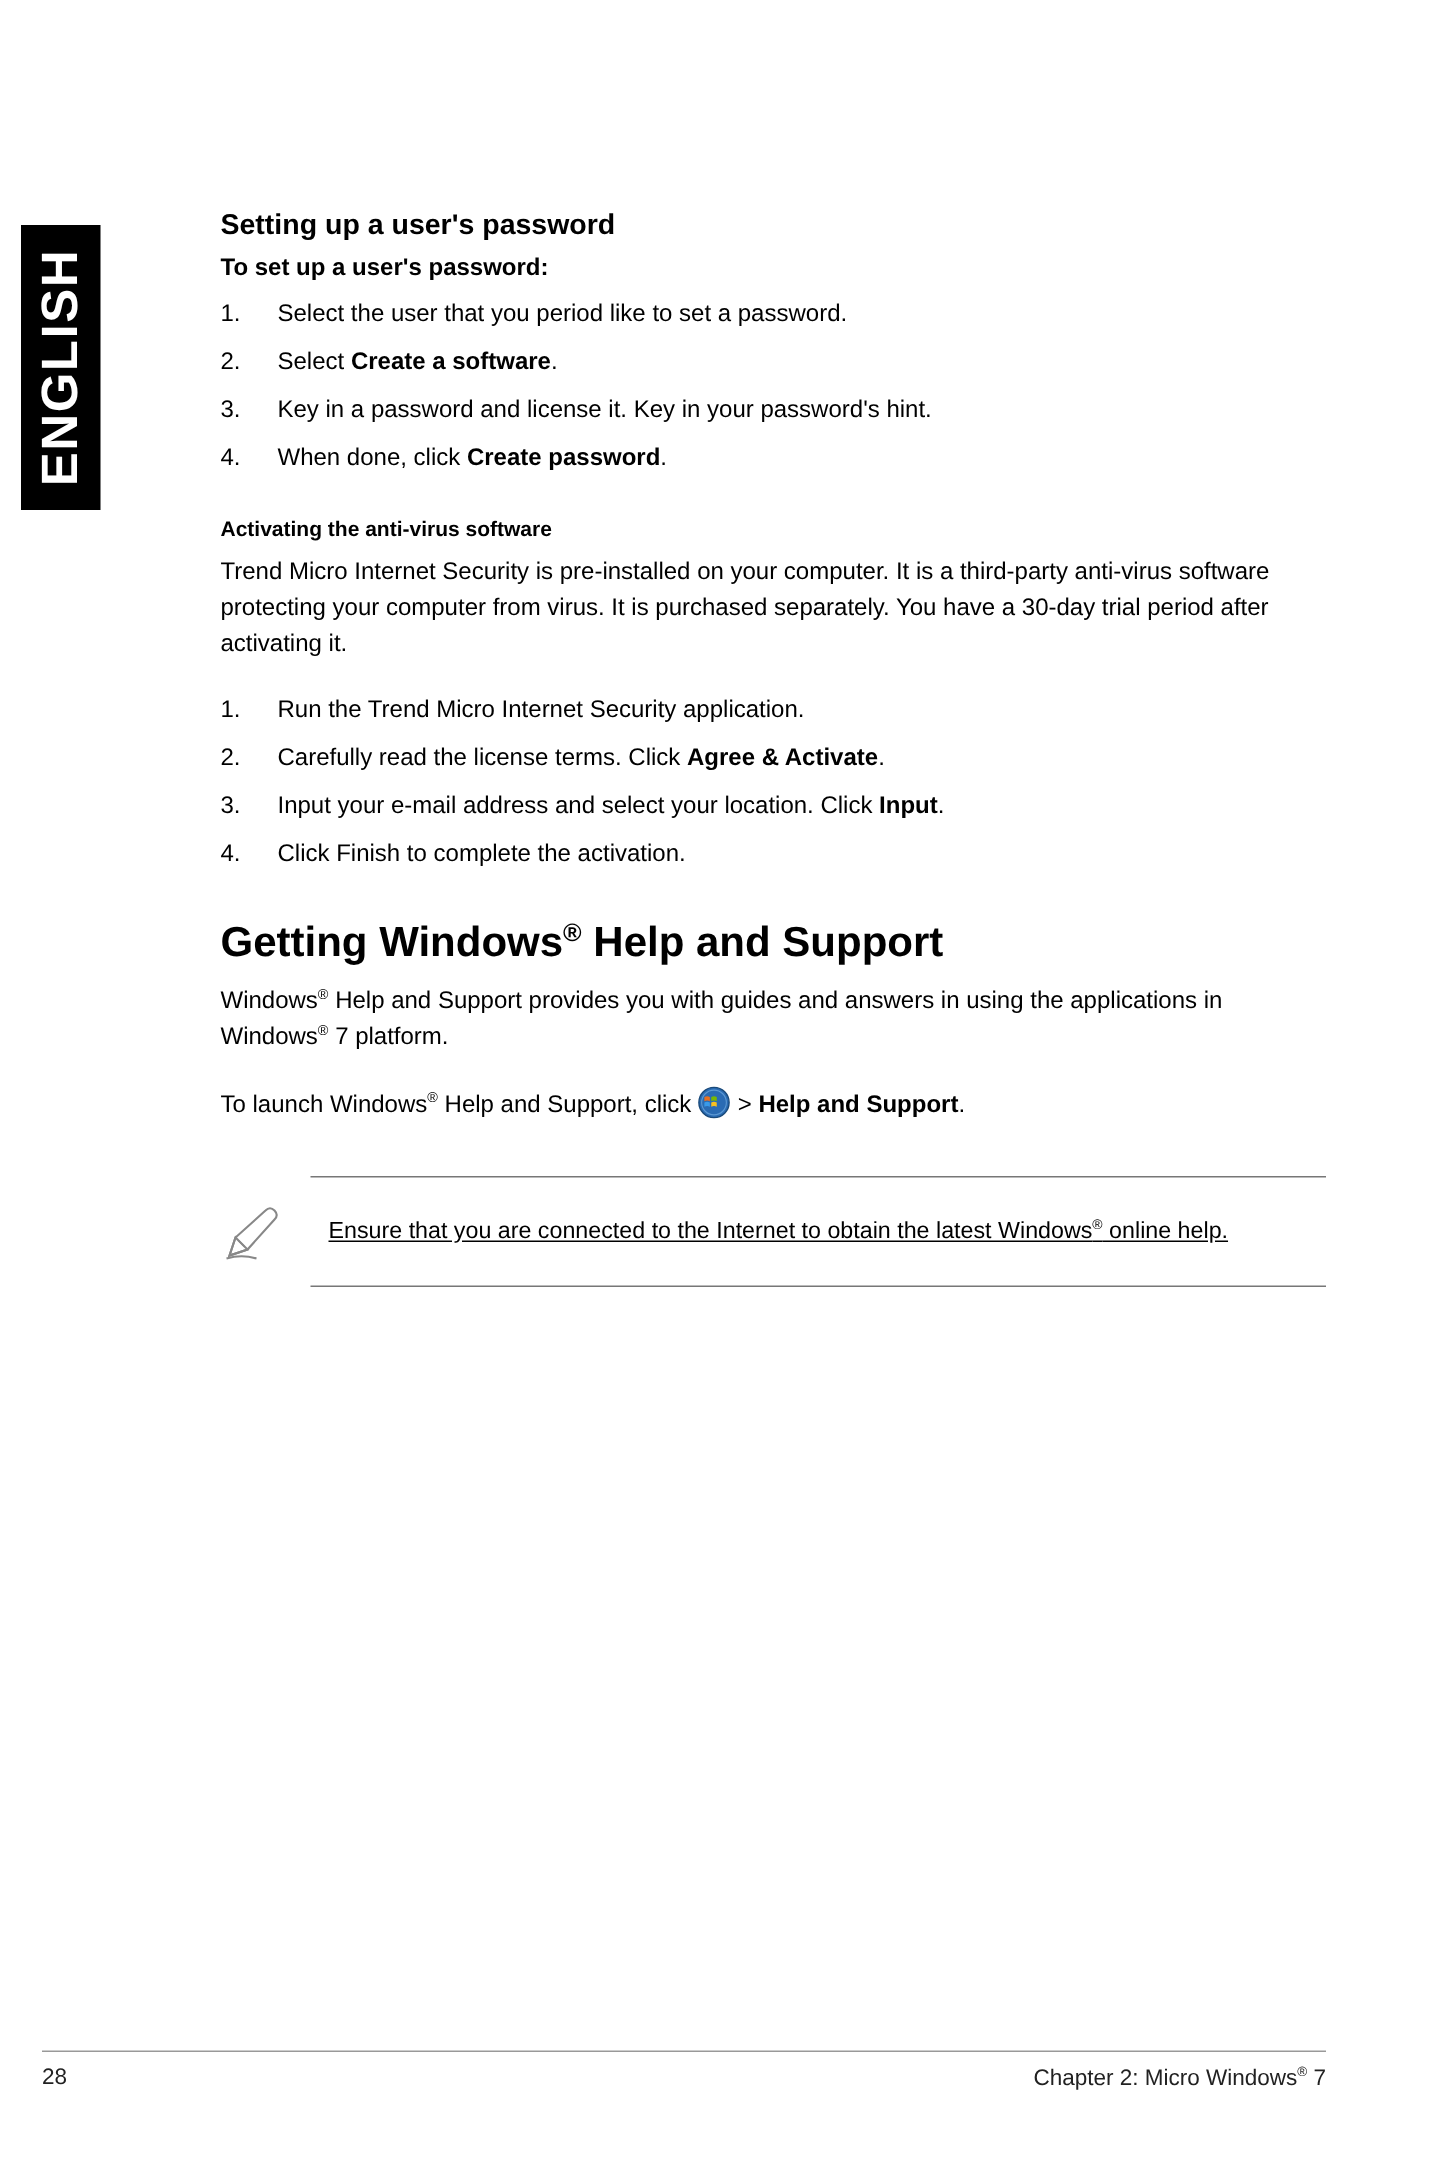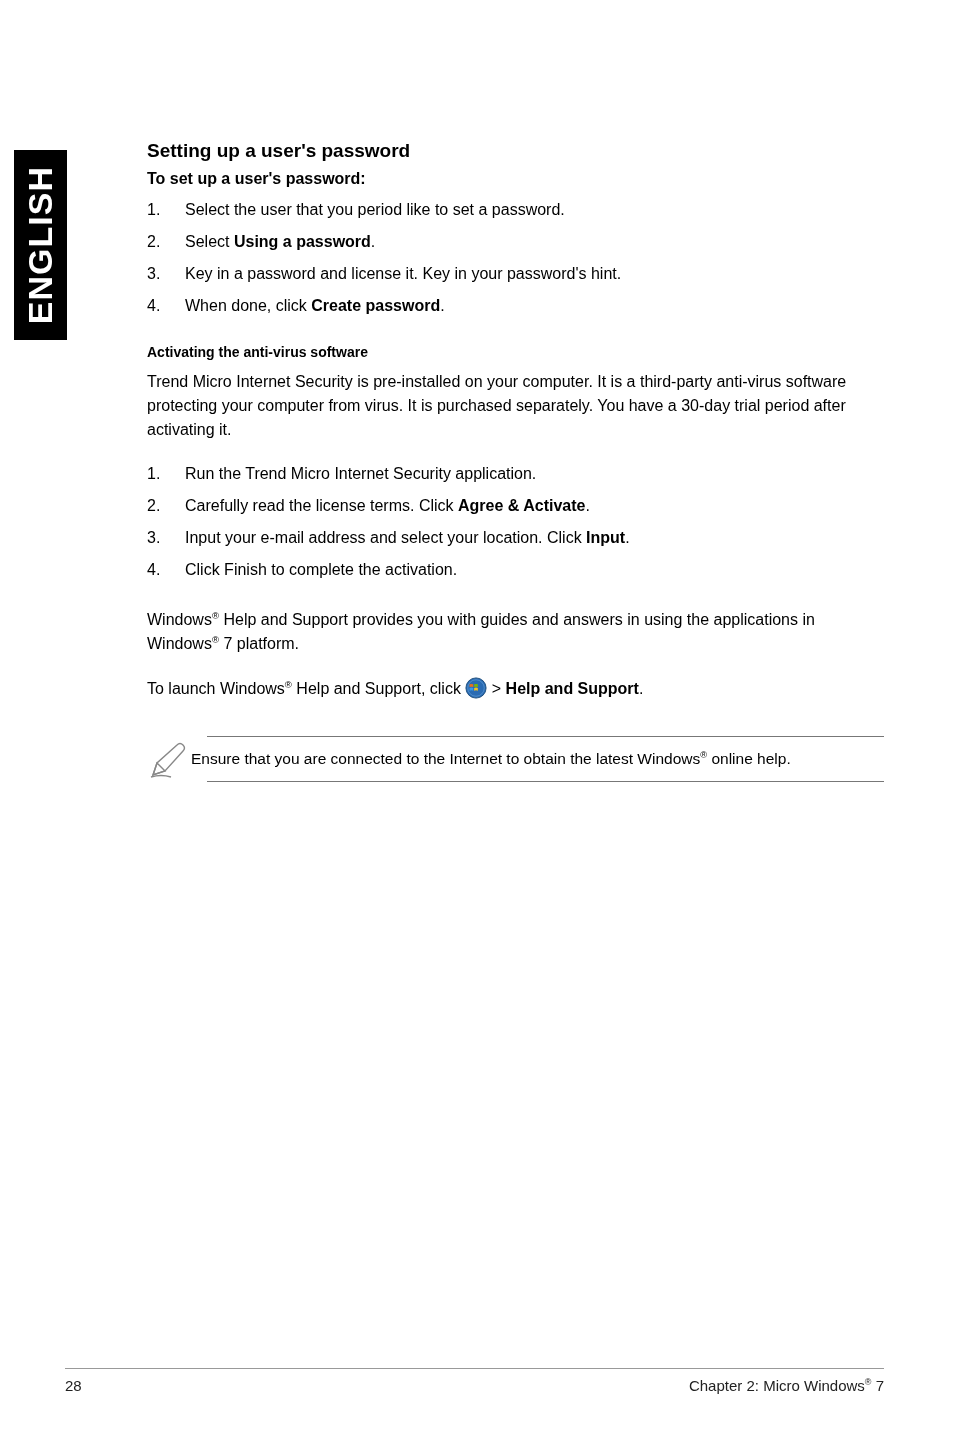--- a/index.html
+++ b/index.html
@@ -99,24 +99,26 @@
     width: 22px;
     height: 22px;
     vertical-align: middle;
     position: relative;
     top: -2px;
   }
   .win-icon svg { width: 100%; height: 100%; }
   .note-box {
     display: flex;
     align-items: center;
+    gap: 28px;
     border-top: 1px solid #777;
     border-bottom: 1px solid #777;
-    padding: 0 0;
+    padding: 14px 0;
     margin-left: 60px;
+    text-decoration: underline;
   }
   .note-icon {
     width: 44px;
     height: 44px;
     flex: 0 0 44px;
     margin-left: -60px;
   }
   .note-icon svg { width: 100%; height: 100%; }
   .note-text {
     font-size: 15.5px;
@@ -125,51 +127,53 @@
     position: absolute;
     left: 28px;
     right: 70px;
     bottom: 44px;
     border-top: 1px solid #999;
     padding-top: 8px;
     display: flex;
     justify-content: space-between;
     font-size: 15px;
     color: #222;
-    margin-left: 37px;
   }
   .b { font-weight: bold; }
 </style>
 </head>
 <body>
 
 <div class="side-tab">
   <span>ENGLISH</span>
 </div>
 
 <div class="content">
 
   <h3 class="sub">Setting up a user's password</h3>
   <p class="bold">To set up a user's password:</p>
   <ol class="steps">
     <li><span>Select the user that you period like to set a password.</span></li>
-    <li><span>Select </span><span class="b">Using a password</span><span>.</span></li>
+    <li><span>Select </span><span class="b">Create a software</span><span>.</span></li>
     <li><span>Key in a password and license it. Key in your password's hint.</span></li>
     <li><span>When done, click </span><span class="b">Create password</span><span>.</span></li>
   </ol>
 
   <h2 class="section">Activating the anti-virus software</h2>
   <p class="body">Trend Micro Internet Security is pre-installed on your computer. It is a third-party anti-virus software protecting your computer from virus. It is purchased separately. You have a 30-day trial period after activating it.</p>
   <ol class="steps">
     <li><span>Run the Trend Micro Internet Security application.</span></li>
     <li><span>Carefully read the license terms. Click </span><span class="b">Agree &amp; Activate</span><span>.</span></li>
     <li><span>Input your e-mail address and select your location. Click </span><span class="b">Input</span><span>.</span></li>
     <li><span>Click Finish to complete the activation.</span></li>
   </ol>
 
+  <h1 class="main">
+    <span>Getting Windows</span><sup>®</sup><span> Help and Support</span>
+  </h1>
   <p class="body">
     <span>Windows</span><sup>®</sup><span> Help and Support provides you with guides and answers in using the applications in Windows</span><sup>®</sup><span> 7 platform.</span>
   </p>
 
   <p class="launch-line">
     <span>To launch Windows</span><sup>®</sup><span> Help and Support, click </span>
     <span class="win-icon">
       <svg viewBox="0 0 24 24">
         <circle cx="12" cy="12" r="11" fill="#2a6bb3" stroke="#1a4a7a" stroke-width="1"></circle>
         <circle cx="12" cy="12" r="9" fill="none" stroke="#7fb8e8" stroke-width="0.8" opacity="0.6"></circle>

